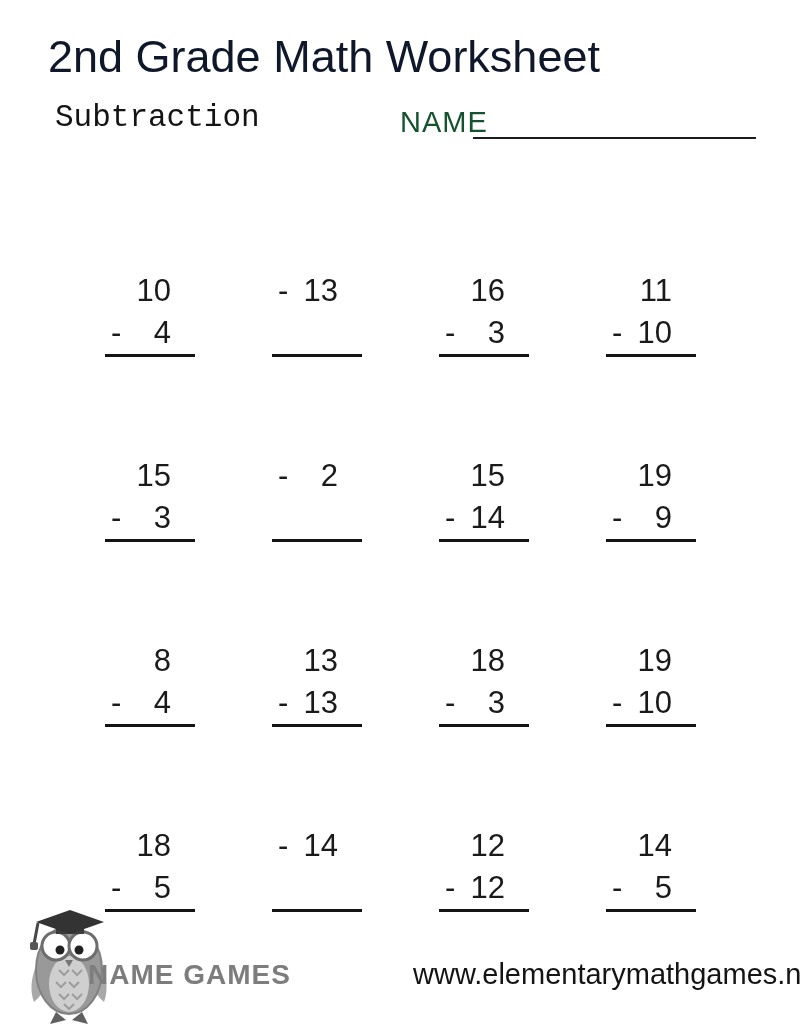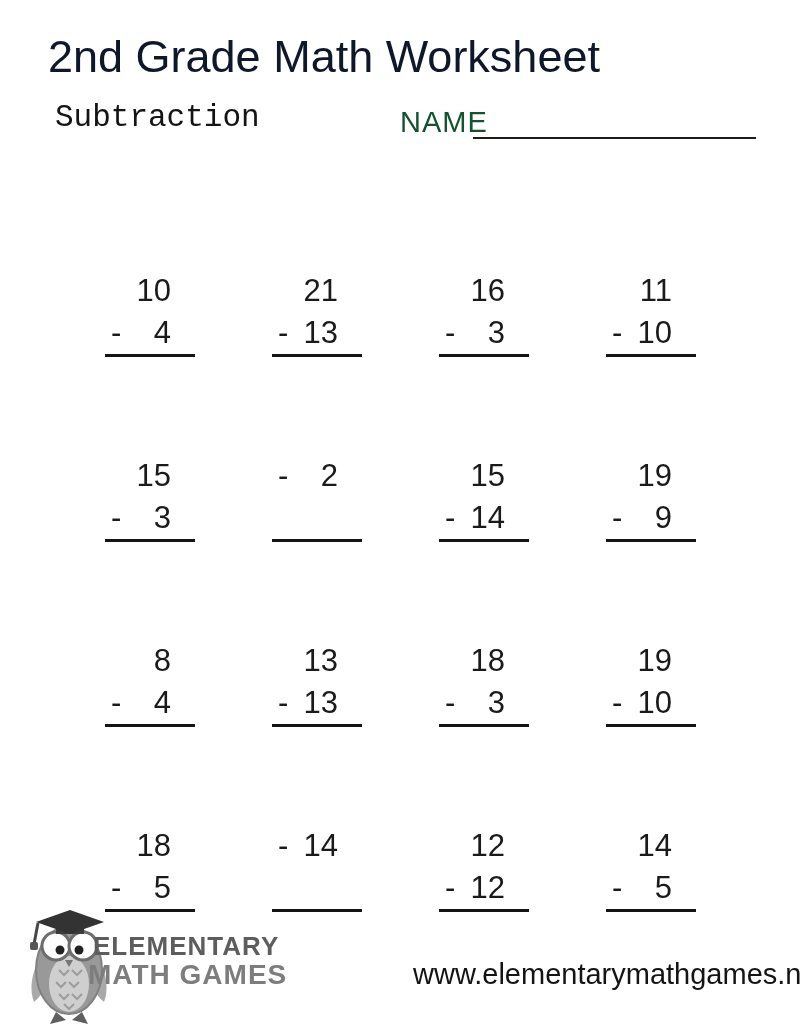--- a/index.html
+++ b/index.html
@@ -91,21 +91,20 @@
   <div class="problems">
     <div class="problem">
       <div class="top-row">10</div>
       <div class="bottom-row">
         <span class="minus-sign">-</span>
         <span class="bottom-num">4</span>
       </div>
     </div>
 
     <div class="problem">
-      <div class="top-row">21</div>
       <div class="bottom-row">
         <span class="minus-sign">-</span>
         <span class="bottom-num">13</span>
       </div>
     </div>
 
     <div class="problem">
       <div class="top-row">16</div>
       <div class="bottom-row">
         <span class="minus-sign">-</span>
@@ -245,18 +244,17 @@
     <circle cx="53" cy="42" r="4.5" fill="#222222"></circle>
 
     <path d="M39 52 L47 52 L43 59 Z" fill="#767676"></path>
 
     <rect x="30" y="16" width="28" height="10" fill="#3c3c3c"></rect>
     <polygon points="44,2 78,14 44,26 10,14" fill="#333333"></polygon>
     <line x1="12" y1="15" x2="8" y2="36" stroke="#474747" stroke-width="3"></line>
     <rect x="4" y="34" width="8" height="8" rx="2" fill="#565656"></rect>
   </svg>
 
-  <div class="logo-line1">ELEMENTARY</div>
-  <div class="logo-line2">MATH GAMES</div>
+  <div class="logo-line2">NAME GAMES</div>
 
   <div class="website">www.elementarymathgames.net</div>
 
 </div>
 
 </body></html>

